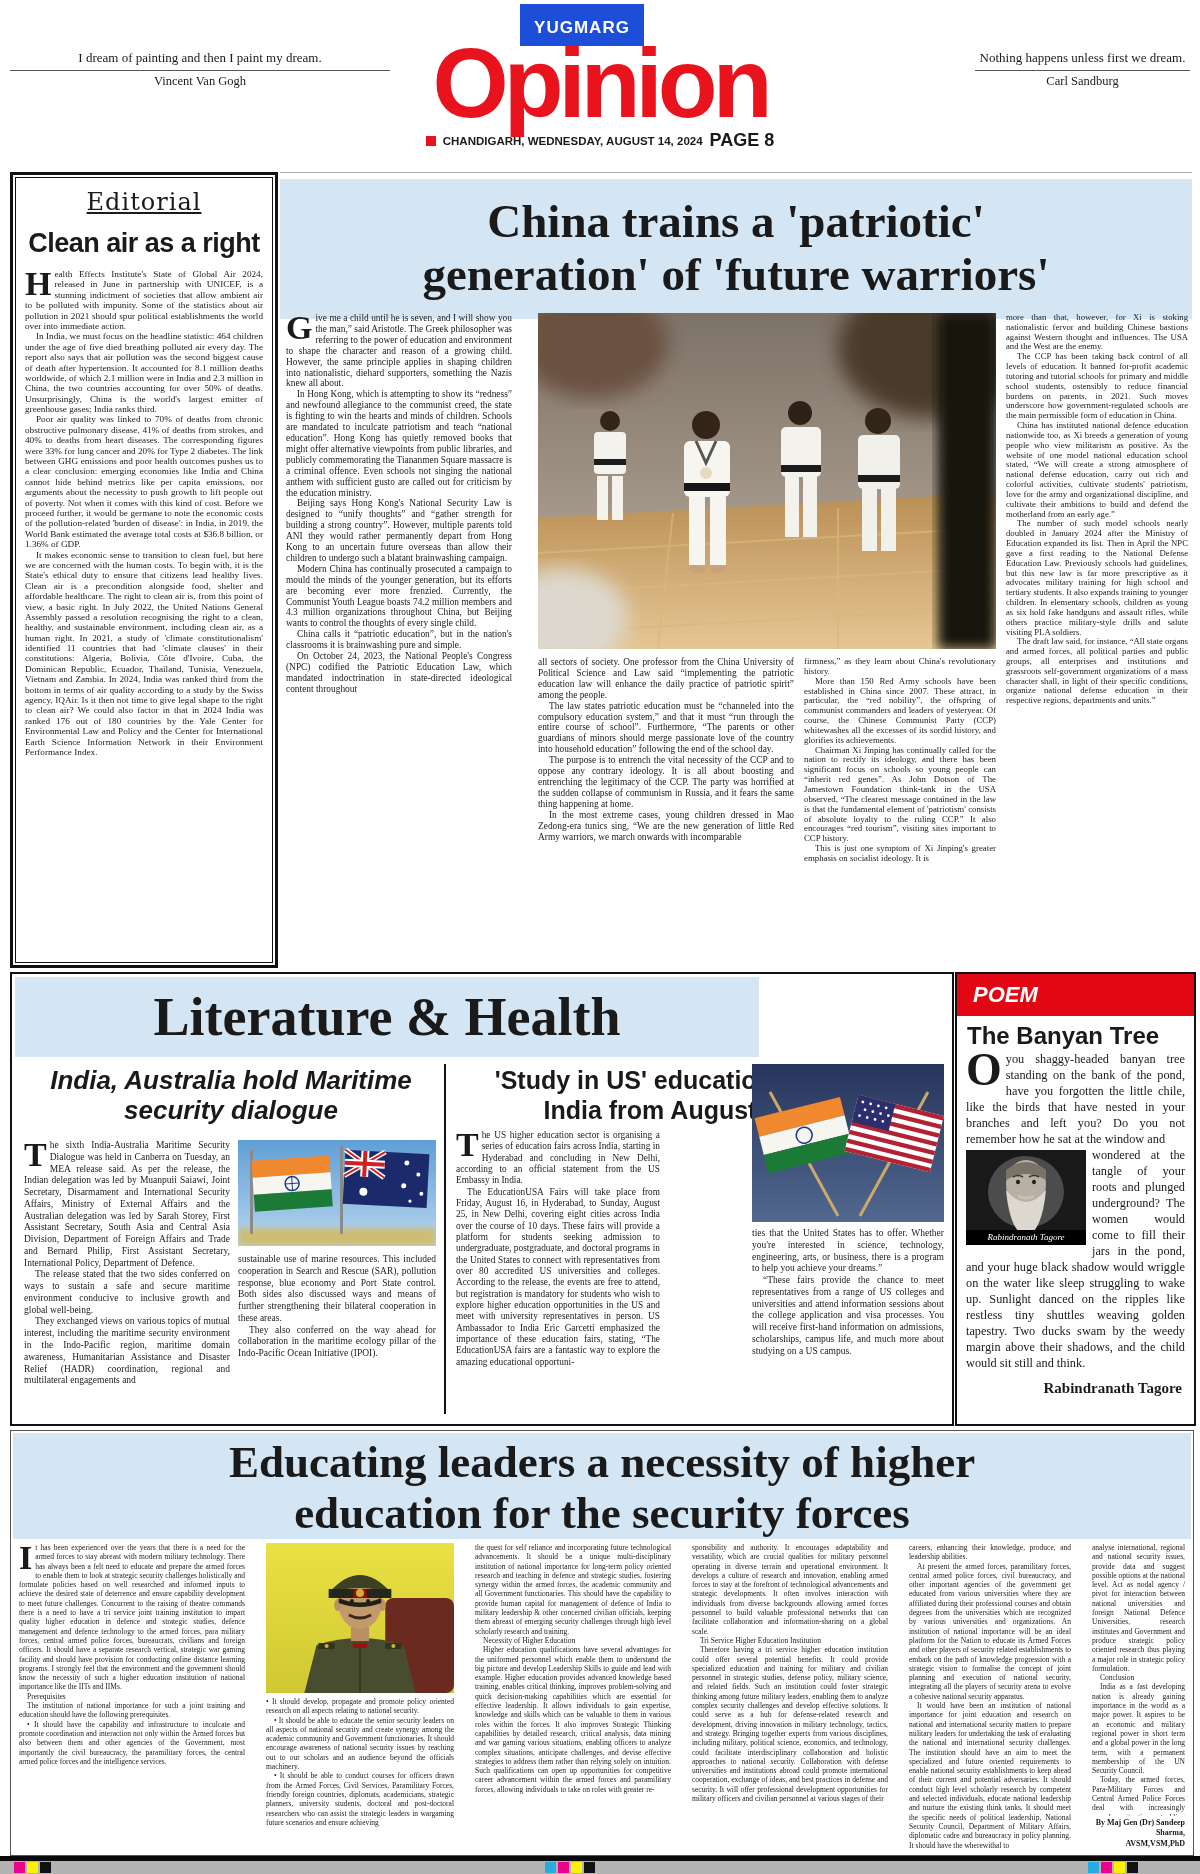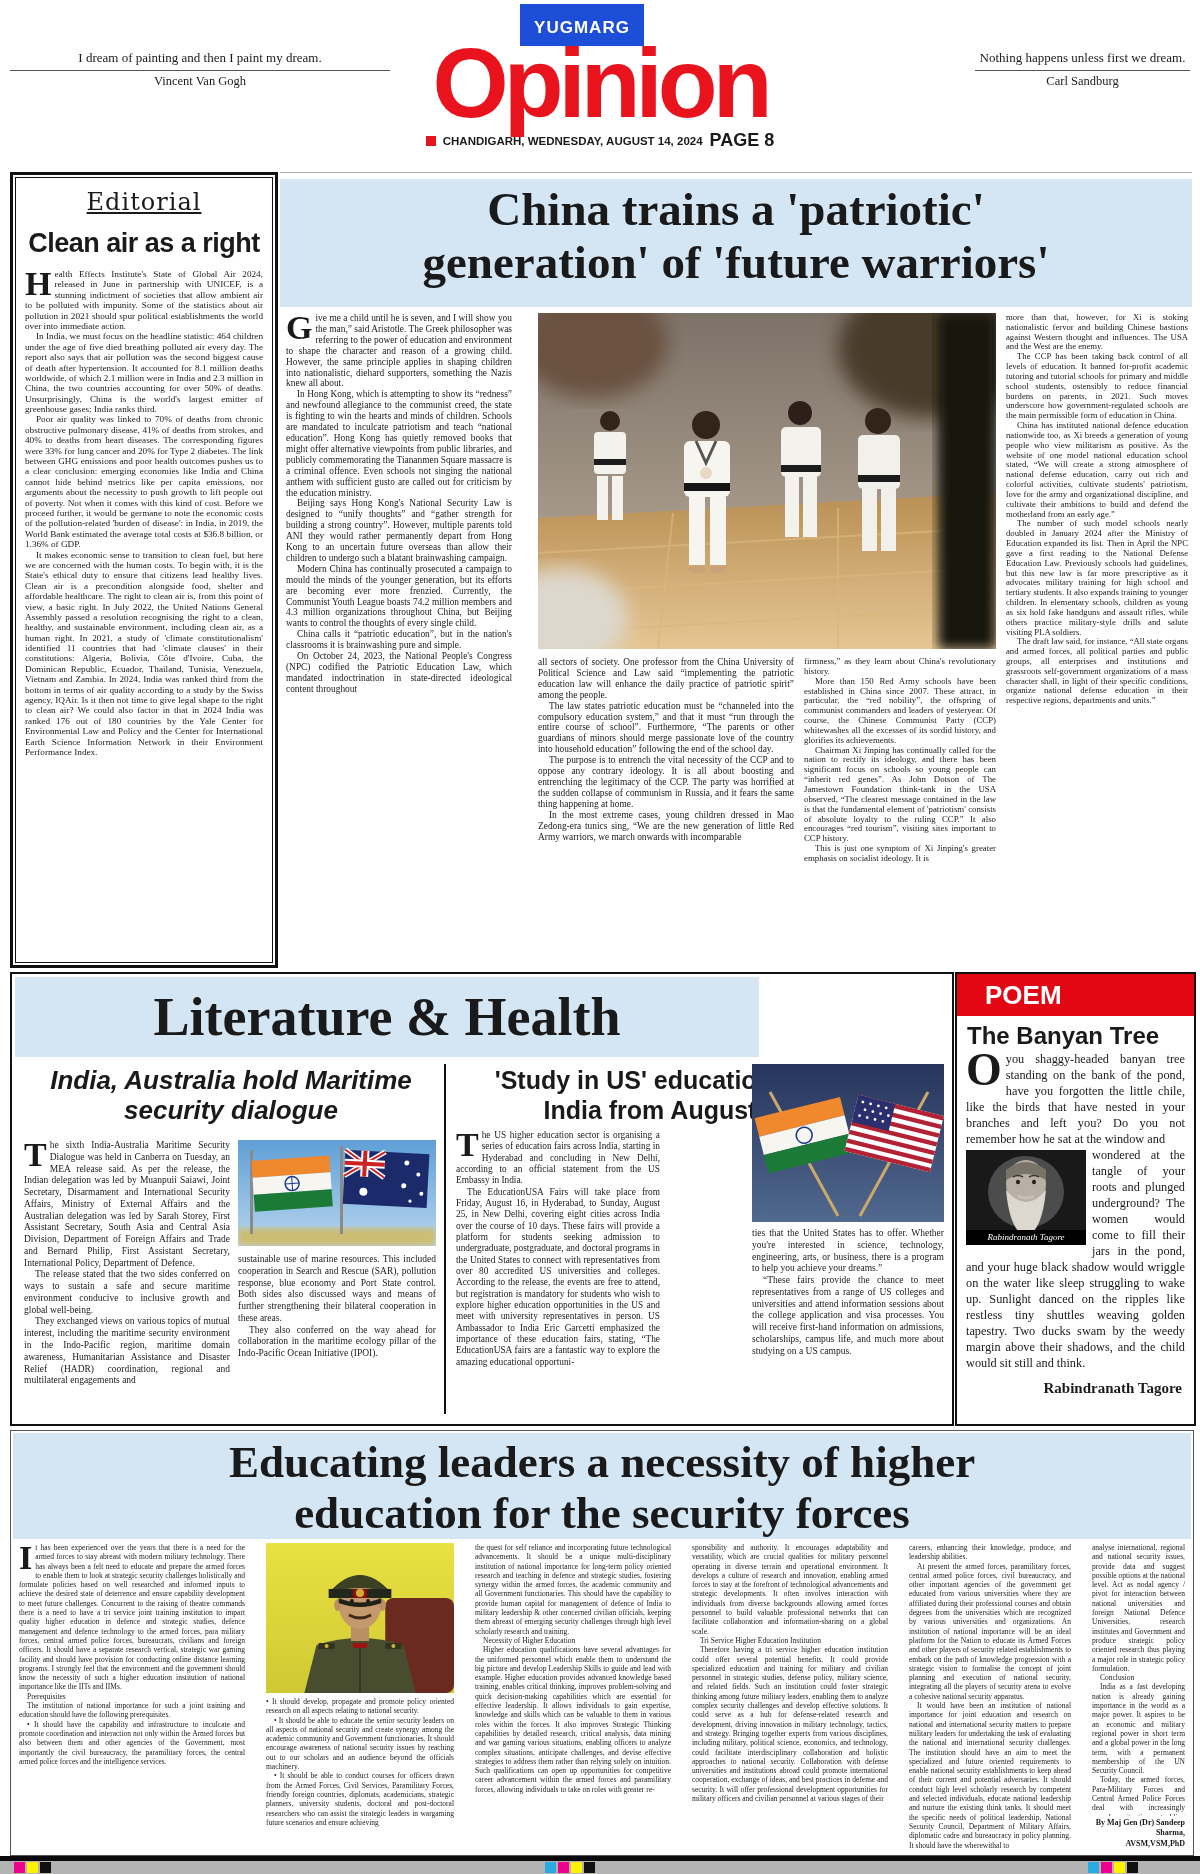--- a/index.html
+++ b/index.html
@@ -35,21 +35,21 @@
   .editorial-box{position:absolute;left:10px;top:172px;width:262px;height:790px;border:3px solid #111;}
   .ed-inner{position:absolute;inset:2px;border:1px solid #111;padding:8px 9px;overflow:hidden;}
   .ed-label{text-align:center;font-family:"DejaVu Serif",serif;font-size:24px;text-decoration:underline;
             letter-spacing:1px;margin-top:2px;}
   .ed-head{text-align:center;font-family:"Liberation Sans",sans-serif;font-weight:bold;font-size:27px;
            letter-spacing:-.5px;margin:12px 0 10px;}
   .ed-body{font-size:9.2px;line-height:1.13;height:648px;}
 
   
   .china{position:absolute;left:280px;top:172px;width:912px;height:790px;border-top:1px solid #aaa;}
-  .china-banner{position:absolute;left:0;top:6px;width:100%;height:124px;font-size:47px;line-height:1.12;padding-top:4px;}
+  .china-banner{position:absolute;left:0;top:6px;width:100%;height:124px;font-size:47px;line-height:1.12;padding-top:16px;}
   .china-cols{position:absolute;left:0;top:140px;width:100%;height:646px;}
   .ch-col1{position:absolute;left:6px;top:0;width:226px;height:646px;font-size:9.4px;line-height:1.16;}
   .ch-photo{position:absolute;left:258px;top:0;width:458px;height:336px;}
   .ch-colA{position:absolute;left:258px;top:344px;width:256px;height:302px;font-size:9.4px;line-height:1.16;}
   .ch-colB{position:absolute;left:524px;top:344px;width:192px;height:302px;font-size:8.8px;line-height:1.12;}
   .ch-col5{position:absolute;left:726px;top:0;width:182px;height:646px;font-size:8.7px;line-height:1.13;}
 
   
   .lit-box{position:absolute;left:10px;top:972px;width:940px;height:450px;border:2px solid #111;}
   .lit-banner{position:absolute;left:3px;top:3px;width:744px;height:80px;font-size:54px;line-height:80px;}
@@ -61,21 +61,21 @@
   .vdiv{position:absolute;left:432px;top:90px;height:350px;width:2px;background:#111;}
   .s-head{position:absolute;left:442px;top:92px;width:492px;text-align:center;font-family:"Liberation Sans",sans-serif;
           font-weight:bold;font-size:25px;line-height:1.18;margin:0;}
   .s-col1{position:absolute;left:444px;top:156px;width:204px;height:284px;font-size:9.3px;line-height:1.22;}
   .s-photo{position:absolute;left:740px;top:90px;width:192px;height:158px;}
   .s-col2{position:absolute;left:740px;top:254px;width:192px;height:186px;font-size:9.5px;line-height:1.24;}
 
   
   .poem-box{position:absolute;left:955px;top:972px;width:237px;height:450px;border:2px solid #111;background:#fff;}
   .poem-head{background:#e30613;color:#fff;font-family:"Liberation Sans",sans-serif;font-weight:bold;
-             font-size:26px;height:42px;line-height:42px;padding-left:28px;}
+             font-size:22px;height:42px;line-height:42px;padding-left:16px;font-style:italic;}
   .poem-title{font-family:"Liberation Sans",sans-serif;font-weight:bold;font-size:24px;margin:6px 10px 2px;}
   .poem-lead{font-size:12.3px;line-height:1.3;text-align:justify;margin:0 9px;}
   .poem-lead::first-letter{float:left;font-size:46px;line-height:.8;padding-right:4px;font-weight:bold;}
   .poem-wrap{font-size:12.3px;line-height:1.3;text-align:justify;margin:0 9px;}
   .tagore{float:left;width:120px;margin:2px 6px 2px 0;position:relative;}
   .tag-cap{position:absolute;left:0;bottom:0;width:100%;background:#000;color:#fff;font-style:italic;
            font-size:9px;text-align:center;line-height:15px;font-family:"Liberation Serif",serif;}
   .poem-sign{text-align:right;font-weight:bold;font-size:15px;margin:8px 12px 0;}
 
   

